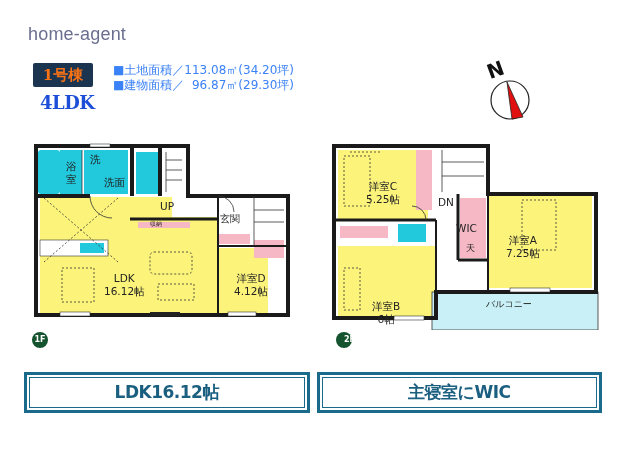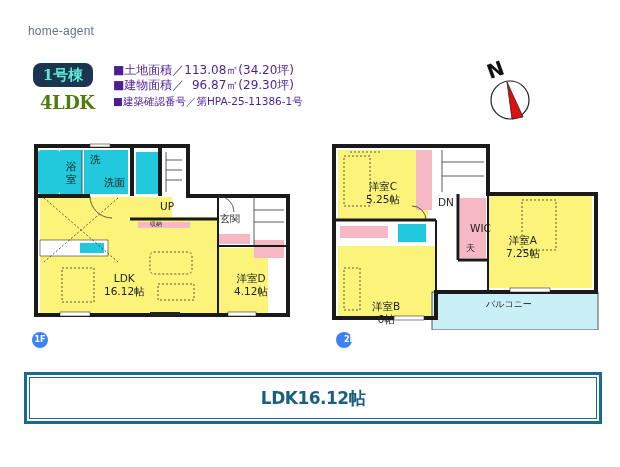--- a/index.html
+++ b/index.html
@@ -1,42 +1,41 @@
 <!DOCTYPE html>
 <html><head>
 <meta charset="utf-8">
 <style>
   * { box-sizing: border-box; margin: 0; padding: 0; }
   html, body { width: 620px; height: 467px; background: #ffffff; overflow: hidden; }
   body { position: relative; font-family: "DejaVu Sans", sans-serif; }
-  .brand { position: absolute; left: 28px; top: 24px; font-size: 12px; color: #6b6f8f; font-family: "Liberation Sans", sans-serif; letter-spacing: 0.2px; }
-  .bldg-badge { position: absolute; left: 33px; top: 63px; width: 60px; height: 24px; background: #1b3550; color: #5eead4; font-family: "DejaVu Serif", serif; font-weight: bold; font-size: 15px; text-align: center; line-height: 24px; border-radius: 8px; }
-  .layout-type { position: absolute; left: 40px; top: 92px; font-family: "DejaVu Serif", serif; font-weight: bold; font-size: 18px; color: #4d7c0f; letter-spacing: -0.5px; }
-  .specs { position: absolute; left: 113px; top: 63px; color: #4c1d95; }
+  .brand { position: absolute; left: 28px; top: 24px; font-size: 18px; color: #6b6f8f; font-family: "Liberation Sans", sans-serif; letter-spacing: 0.2px; }
+  .bldg-badge { position: absolute; left: 33px; top: 63px; width: 60px; height: 24px; background: #1b3550; color: #f97316; font-family: "DejaVu Serif", serif; font-weight: bold; font-size: 15px; text-align: center; line-height: 24px; border-radius: 2px; }
+  .layout-type { position: absolute; left: 40px; top: 92px; font-family: "DejaVu Serif", serif; font-weight: bold; font-size: 18px; color: #1d4ed8; letter-spacing: -0.5px; }
+  .specs { position: absolute; left: 113px; top: 63px; color: #3b82f6; }
   .spec-line { font-size: 12px; line-height: 15px; white-space: pre; }
   .spec-line.small { font-size: 10.5px; line-height: 17px; }
   .compass { position: absolute; left: 485px; top: 55px; width: 50px; height: 70px; }
   .plan { position: absolute; }
   .room-label { position: absolute; font-size: 10.5px; color: #222; text-align: center; line-height: 13px; white-space: pre; }
-  .floor-badge { position: absolute; width: 16px; height: 16px; border-radius: 50%; background: #3b82f6; color: #fff; font-size: 8px; text-align: center; line-height: 16px; font-weight: bold; }
-  .feature-row { position: absolute; left: 24px; top: 372px; width: 578px; height: 52px; display: flex; gap: 7px; }
+  .floor-badge { position: absolute; width: 16px; height: 16px; border-radius: 50%; background: #14532d; color: #fff; font-size: 8px; text-align: center; line-height: 16px; font-weight: bold; }
+  .feature-row { position: absolute; left: 24px; top: 372px; width: 578px; height: 41px; display: flex; gap: 7px; }
   .feature { flex: 1; border: 3px solid #1a6a8c; outline: 1px solid #1a6a8c; outline-offset: -6px; display: flex; align-items: center; justify-content: center; color: #1a5f80; font-weight: bold; font-size: 17px; font-family: "DejaVu Sans", sans-serif; letter-spacing: -0.5px; white-space: nowrap; }
 </style>
 </head>
 <body>
 
 <div class="brand">home-agent</div>
 
 <div class="bldg-badge">1号棟</div>
 <div class="layout-type">4LDK</div>
 
 <div class="specs">
   <div class="spec-line">■土地面積／113.08㎡(34.20坪)</div>
   <div class="spec-line">■建物面積／  96.87㎡(29.30坪)</div>
-  <div class="spec-line small">■建築確認番号／第HPA-25-11386-1号</div>
 </div>
 
 <svg class="compass" viewBox="0 0 50 70">
   <text x="2" y="22" font-size="20" font-family="DejaVu Sans, sans-serif" font-weight="bold" fill="#111" transform="rotate(-20 10 15)">N</text>
   <circle cx="25" cy="45" r="19" fill="#fff" stroke="#222" stroke-width="1.2"></circle>
   <polygon points="22,27 38,62 27,64" fill="#e01010" stroke="#222" stroke-width="0.8"></polygon>
 </svg>
 
 <svg class="plan" style="left:0;top:130px;" width="310" height="200" viewBox="0 130 310 200">
 
@@ -135,24 +134,25 @@
     <rect x="522" y="200" width="34" height="50" stroke-dasharray="2,2"></rect>
     <path d="M426,220 A14,14 0 0 0 412,206"></path>
   </g>
   <rect x="394" y="316" width="30" height="4" fill="#fff" stroke="#333" stroke-width="0.6"></rect>
   <rect x="510" y="288" width="40" height="4" fill="#fff" stroke="#333" stroke-width="0.6"></rect>
 </svg>
 
 <div class="room-label" style="left:366px;top:180px;">洋室C
 5.25帖</div>
 <div class="room-label" style="left:438px;top:196px;">DN</div>
-<div class="room-label" style="left:470px;top:222px;">WIC</div>
+<div class="room-label" style="left:456px;top:222px;">WIC</div>
 <div class="room-label" style="left:466px;top:242px;font-size:9px;">天</div>
 <div class="room-label" style="left:372px;top:268px;margin-top:32px;">洋室B
 6帖</div>
 <div class="room-label" style="left:506px;top:234px;">洋室A
 7.25帖</div>
 <div class="room-label" style="left:486px;top:298px;font-size:9px;">バルコニー</div>
 <div class="floor-badge" style="left:336px;top:332px;padding-left:8px;">2F</div>
 
 <div class="feature-row">
   <div class="feature">LDK16.12帖</div>
+  <div class="feature">主寝室にWIC</div>
 </div>
 
 </body></html>

